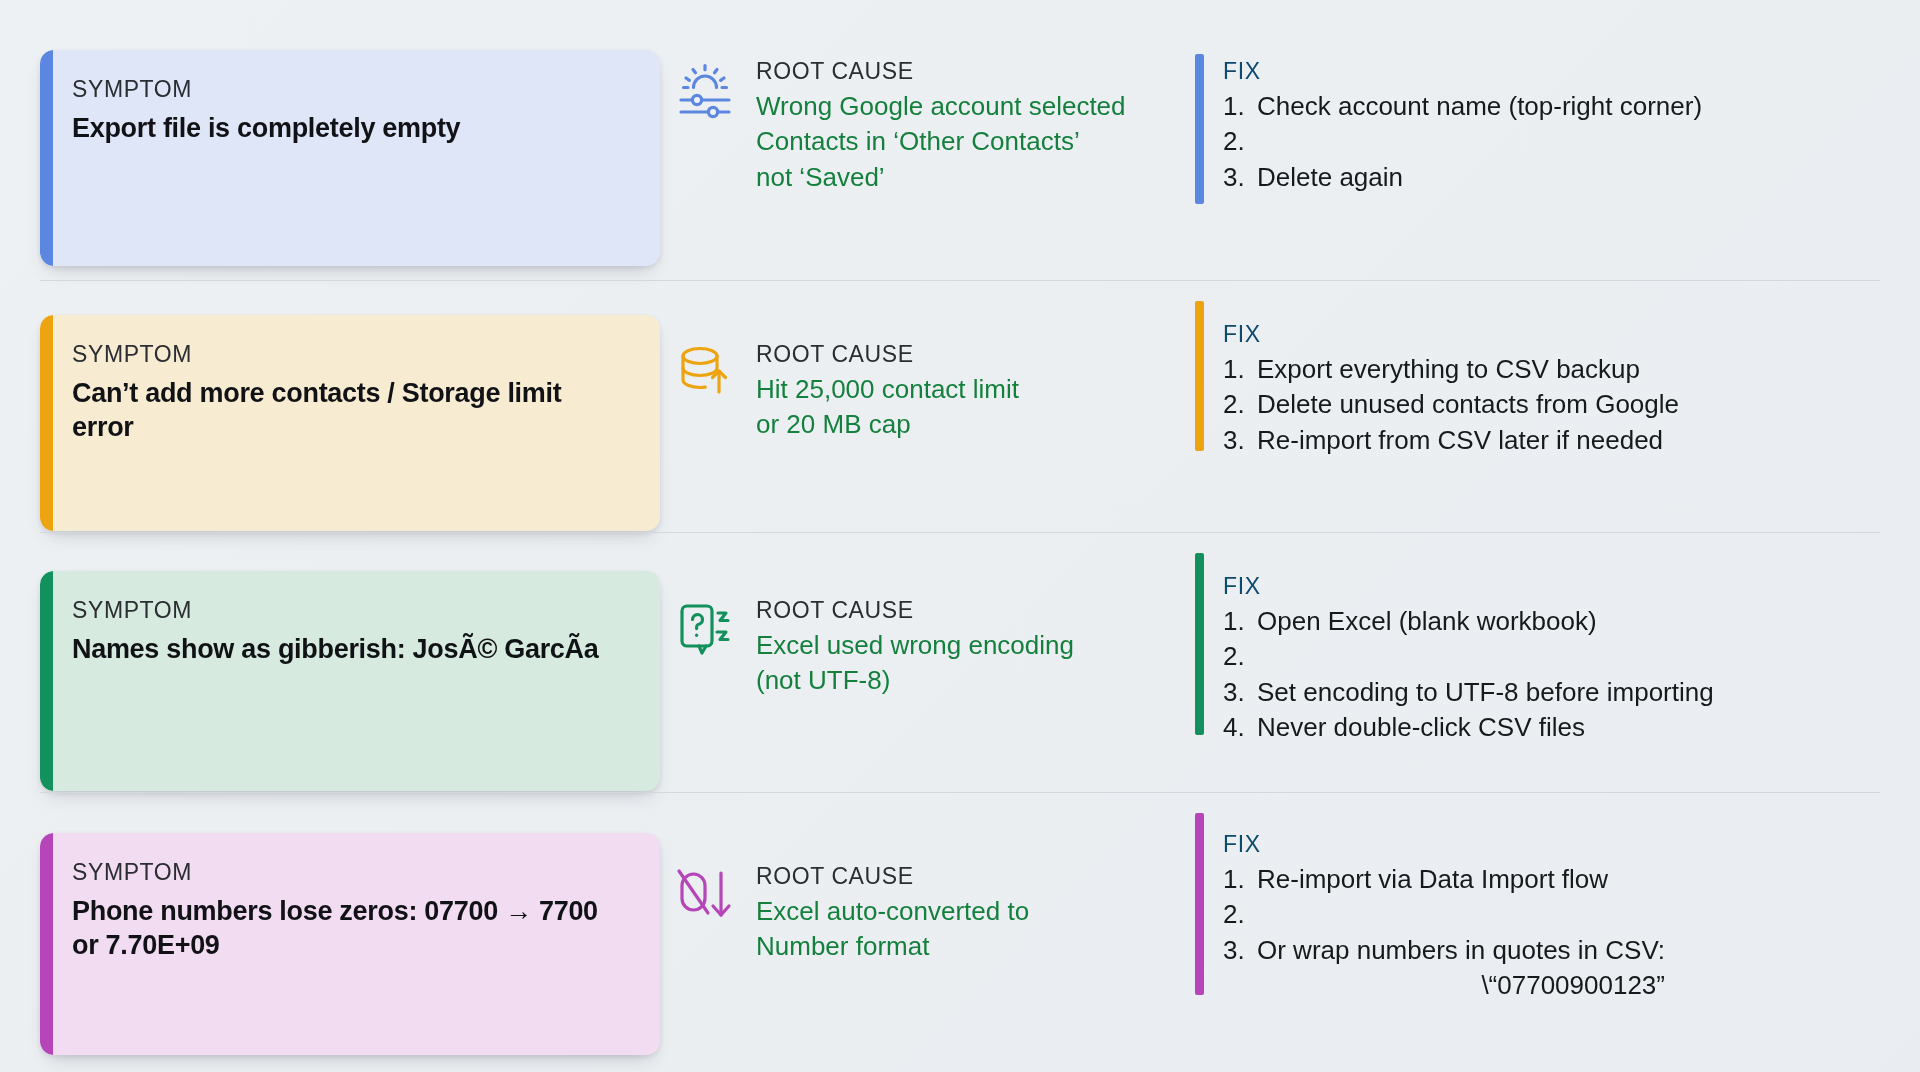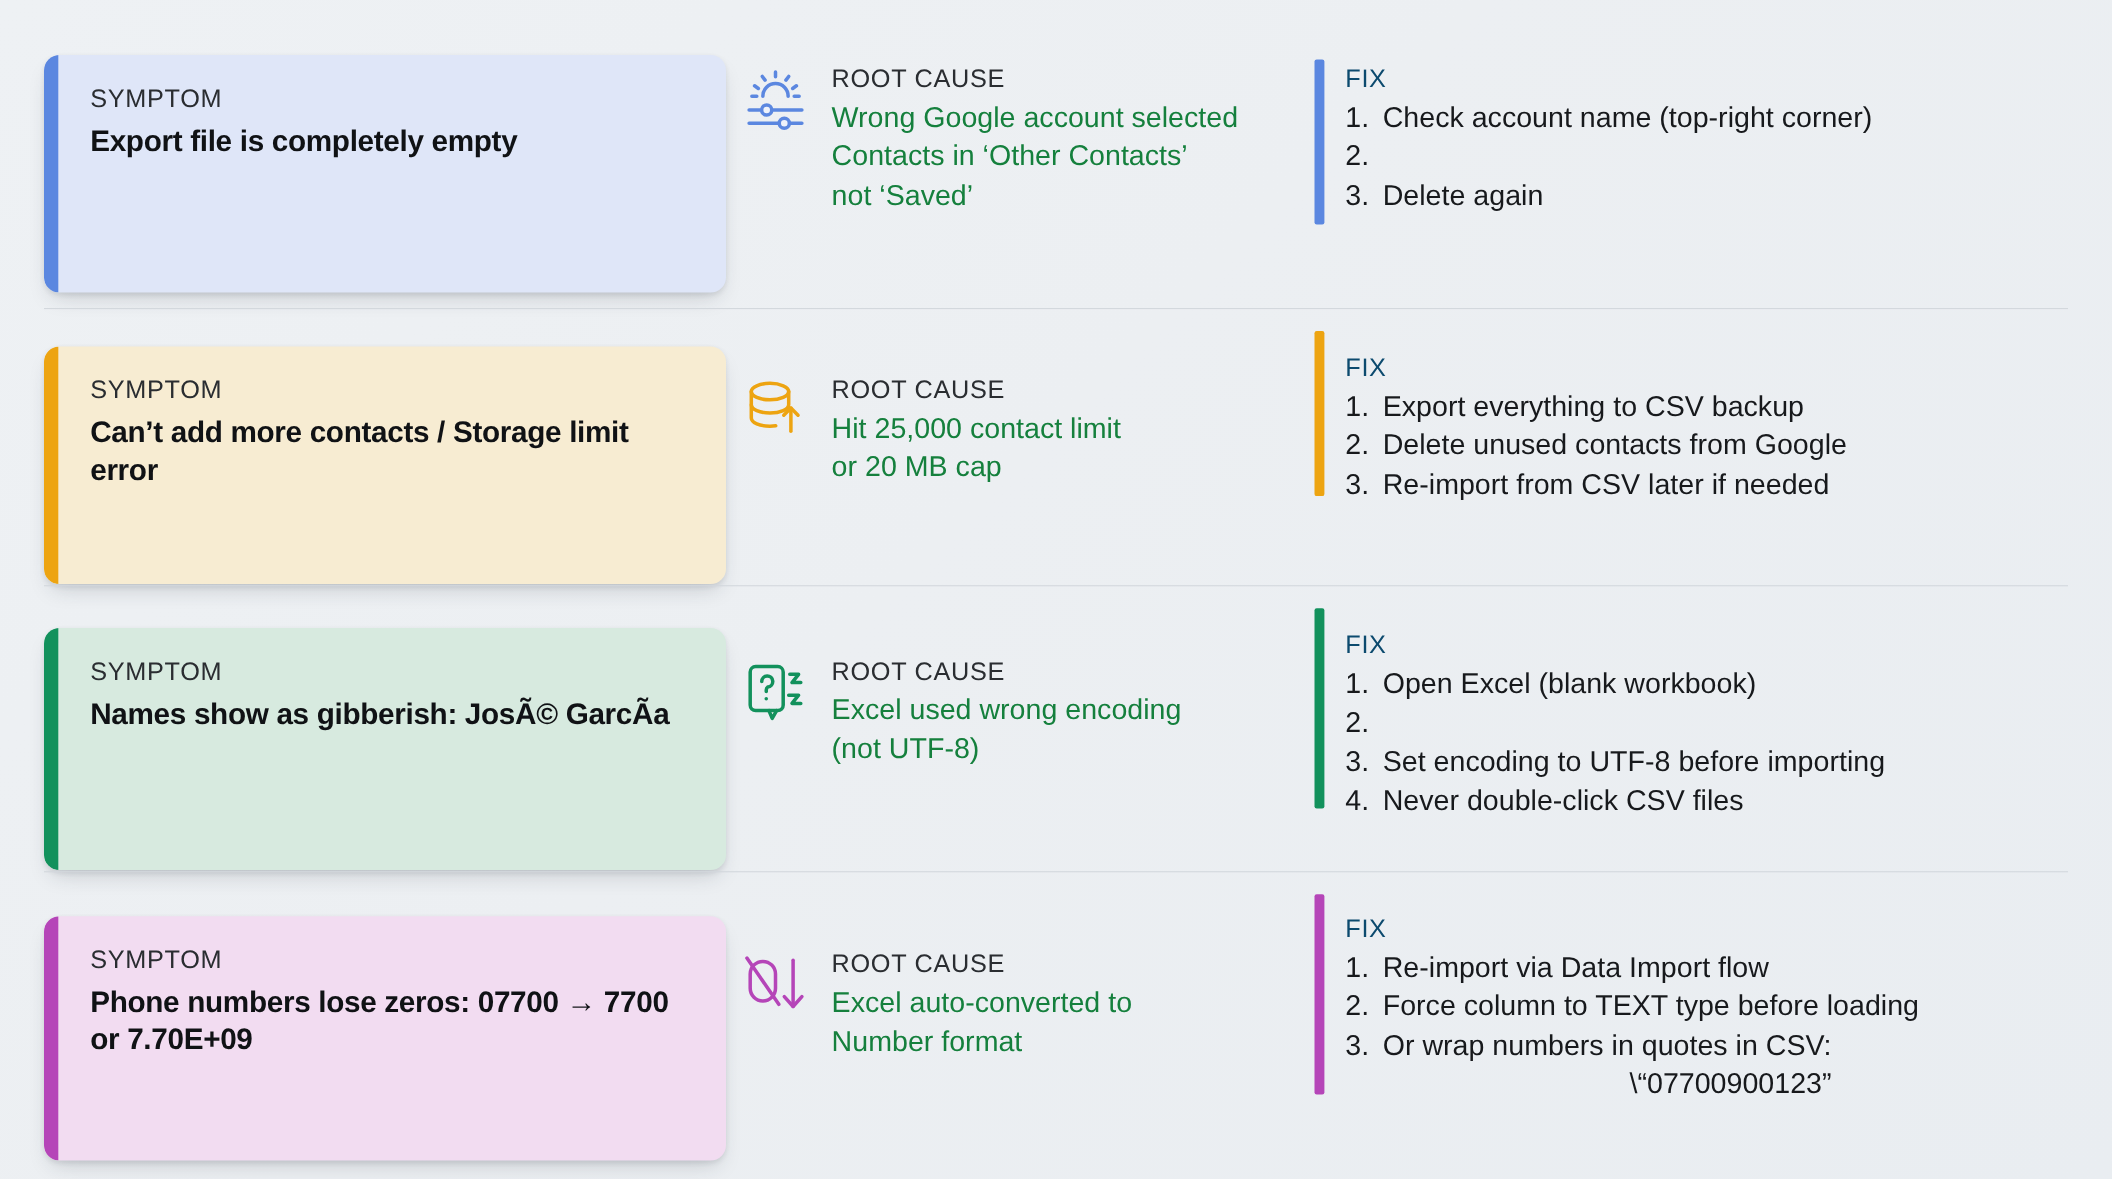--- a/index.html
+++ b/index.html
@@ -38,21 +38,21 @@
 
   .row-1 { min-height: 246px; }
   .row-2 { min-height: 252px; }
   .row-3 { min-height: 260px; }
   .row-4 { min-height: 262px; }
 
   
   .symptom-card {
     position: relative;
     border-radius: 14px;
-    padding: 26px 30px 30px 42px;
+    padding: 26px 30px 30px 32px;
     box-shadow: 0 10px 20px -8px rgba(35,45,60,.22), 0 2px 5px rgba(35,45,60,.10);
     overflow: hidden;
   }
 
   .symptom-card::before {
     content: "";
     position: absolute;
     left: 0; top: 0; bottom: 0;
     width: 13px;
     border-radius: 14px 0 0 14px;
@@ -331,21 +331,20 @@
     <div></div>
     <div class="fix-block">
       <div class="fix-head">FIX</div>
       <ul class="fix-list">
         <li class="fix-item">
           <span class="fix-num">1.</span>
           <span class="fix-txt">Re-import via Data Import flow</span>
         </li>
         <li class="fix-item">
           <span class="fix-num">2.</span>
-          <span class="fix-txt">Force column to TEXT type before loading</span>
         </li>
         <li class="fix-item">
           <span class="fix-num">3.</span>
           <span class="fix-txt">Or wrap numbers in quotes in CSV:
     \“07700900123”</span>
         </li>
       </ul>
     </div>
   </div>
 

